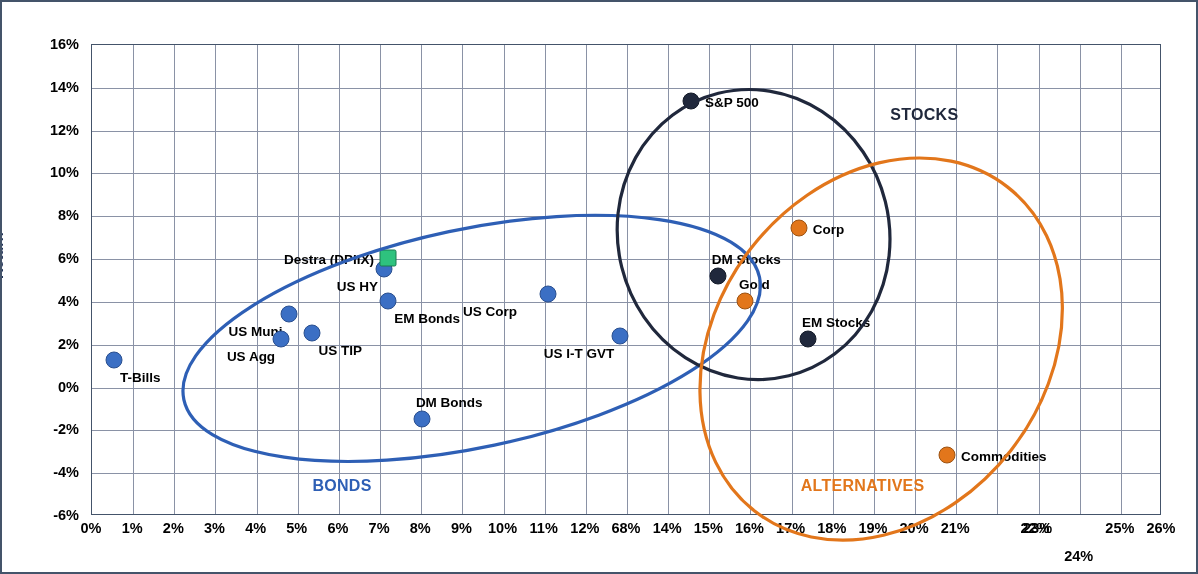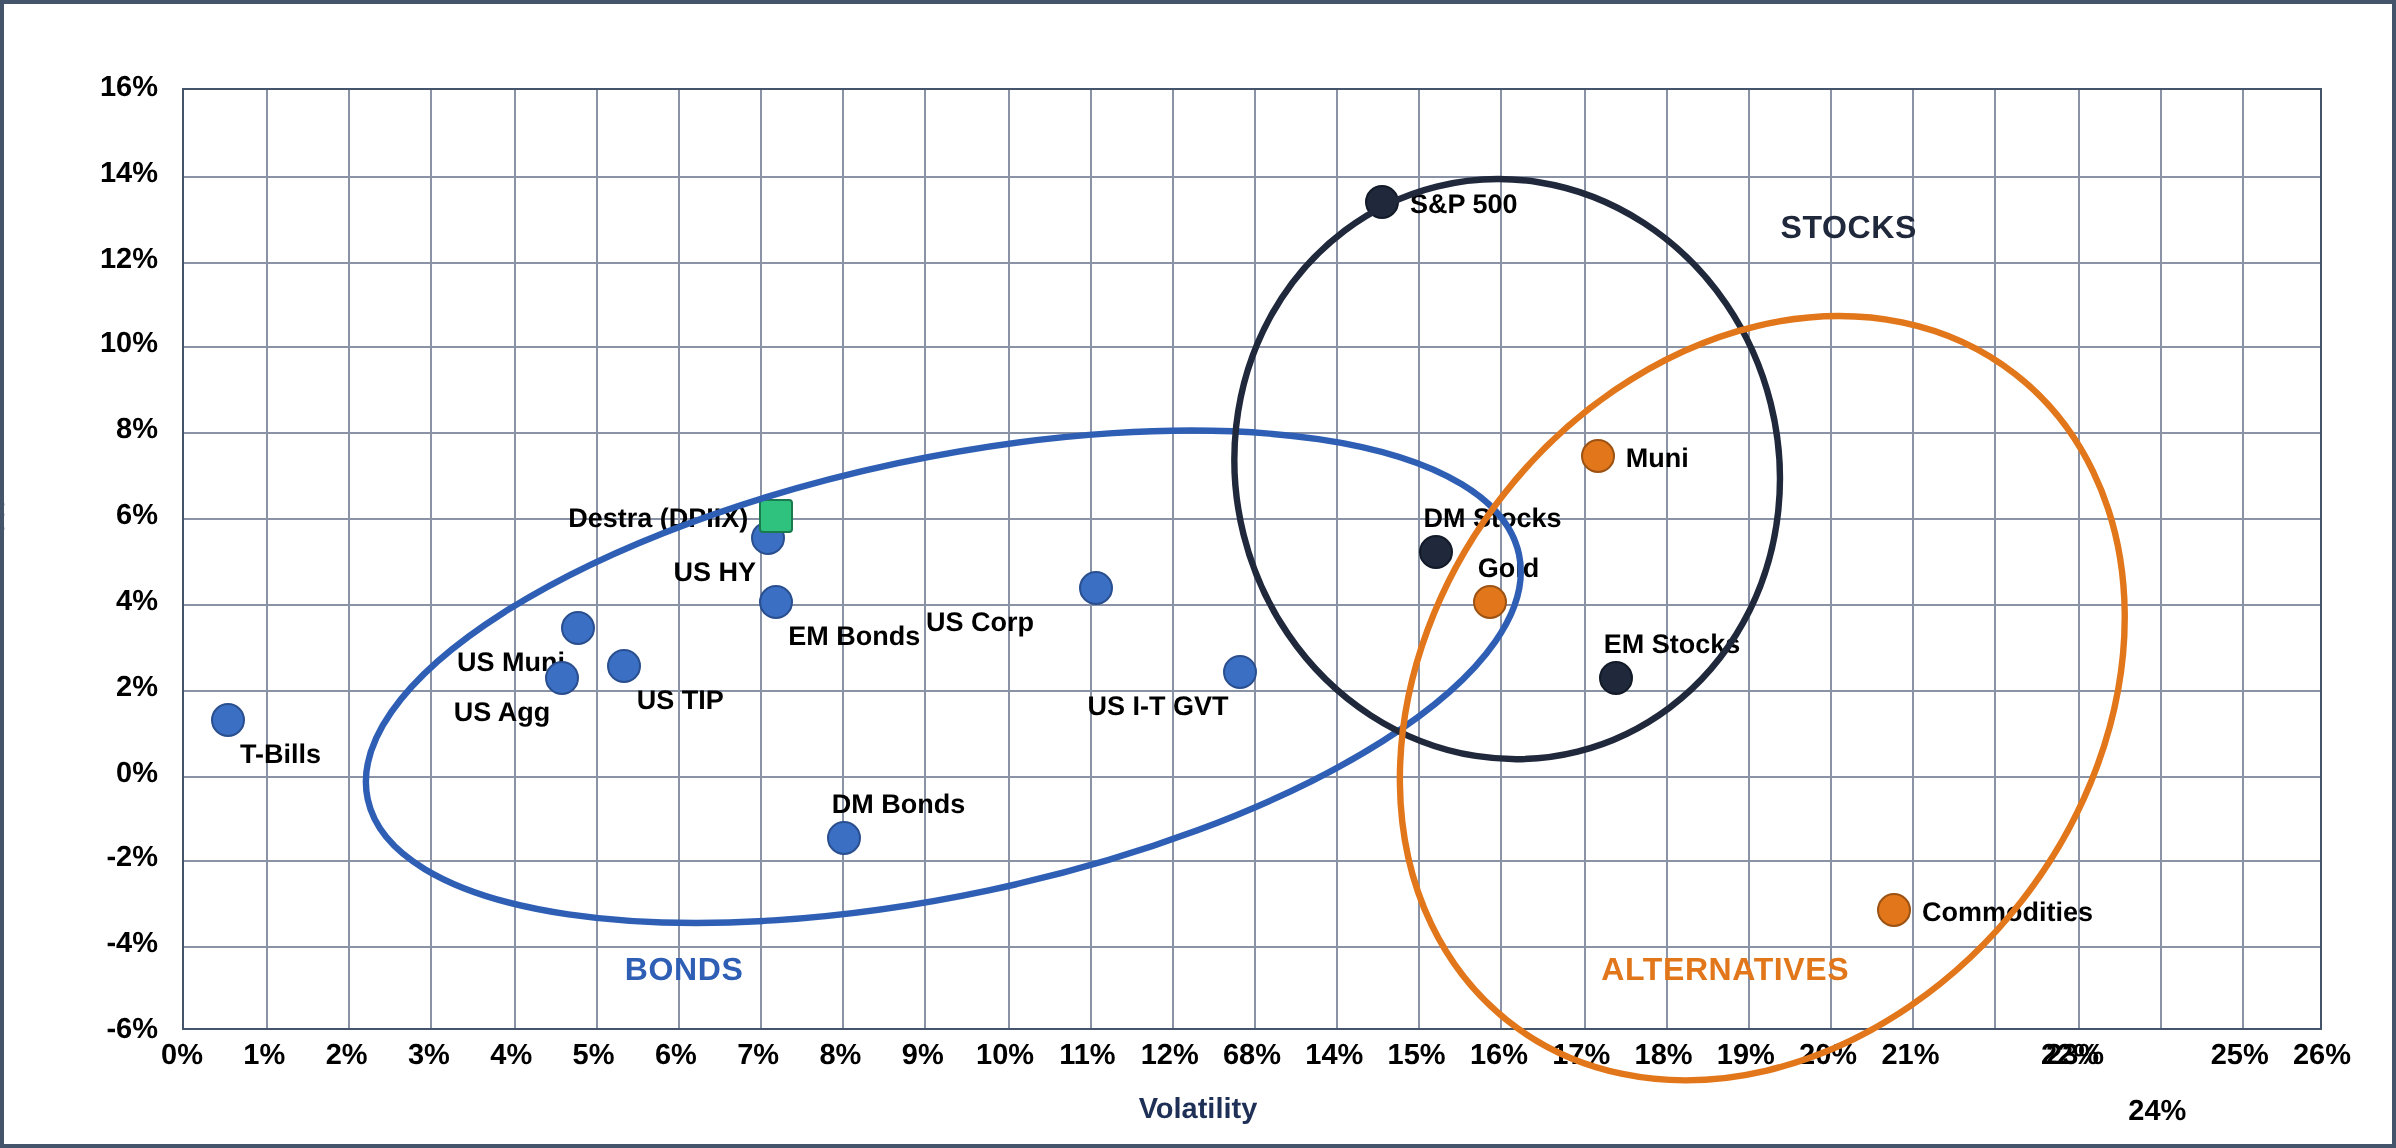--- a/index.html
+++ b/index.html
@@ -235,34 +235,33 @@
       <div class="pt-label l" style="left: 515px; top: 309.486px;">US Corp</div>
       <div class="marker blue" style="left: 618.238px; top: 334.234px; background: rgb(59, 111, 196);"></div>
       <div class="pt-label l" style="left: 612.238px; top: 351.234px;">US I-T GVT</div>
       <div class="marker navy" style="left: 689.023px; top: 98.7341px; background: rgb(32, 40, 60);"></div>
       <div class="pt-label r" style="left: 703.023px; top: 99.7341px;">S&amp;P 500</div>
       <div class="marker navy" style="left: 715.773px; top: 274.289px; background: rgb(32, 40, 60);"></div>
       <div class="pt-label r" style="left: 709.773px; top: 257.289px;">DM Stocks</div>
       <div class="marker orange" style="left: 742.935px; top: 298.909px; background: rgb(226, 118, 27);"></div>
       <div class="pt-label r" style="left: 736.935px; top: 281.909px;">Gold</div>
       <div class="marker orange" style="left: 796.846px; top: 226.118px; background: rgb(226, 118, 27);"></div>
-      <div class="pt-label r" style="left: 810.846px; top: 227.118px;">Muni</div>
+      <div class="pt-label r" style="left: 810.846px; top: 227.118px;">Corp</div>
       <div class="marker navy" style="left: 805.9px; top: 337.445px; background: rgb(32, 40, 60);"></div>
       <div class="pt-label r" style="left: 799.9px; top: 320.445px;">EM Stocks</div>
       <div class="marker orange" style="left: 945px; top: 453.055px; background: rgb(226, 118, 27);"></div>
       <div class="pt-label r" style="left: 959px; top: 454.055px;">Commodities</div>
     </div>
 
   <svg id="ellipse-layer" viewBox="0 0 1198 574" xmlns="http://www.w3.org/2000/svg">
       <ellipse cx="469.67307692307696" cy="336.375" rx="294.25" ry="109.18636363636364" fill="none" stroke="#2e5fb5" stroke-width="3.2" transform="rotate(-12 469.67307692307696 336.375)"></ellipse>
       <ellipse cx="751.5769230769231" cy="232.54090909090908" rx="135.8076923076923" ry="145.58181818181816" fill="none" stroke="#20283c" stroke-width="3.2" transform="rotate(-14 751.5769230769231 232.54090909090908)"></ellipse>
       <ellipse cx="879.1538461538461" cy="347.07954545454544" rx="164.6153846153846" ry="205.52727272727273" fill="none" stroke="#e2761b" stroke-width="3.2" transform="rotate(38 879.1538461538461 347.07954545454544)"></ellipse>
     </svg>
 
   <div id="cluster-layer">
       <div class="cluster-label" id="cluster-label-bonds" style="left: 340.038px; top: 484.098px;">BONDS</div>
       <div class="cluster-label" id="cluster-label-stocks" style="left: 922.365px; top: 112.65px;">STOCKS</div>
       <div class="cluster-label" id="cluster-label-alternatives" style="left: 860.635px; top: 484.098px;">ALTERNATIVES</div>
     </div>
 
-  <div id="x-axis-title">Volatility</div>
 
 </div>
 
 </body></html>

